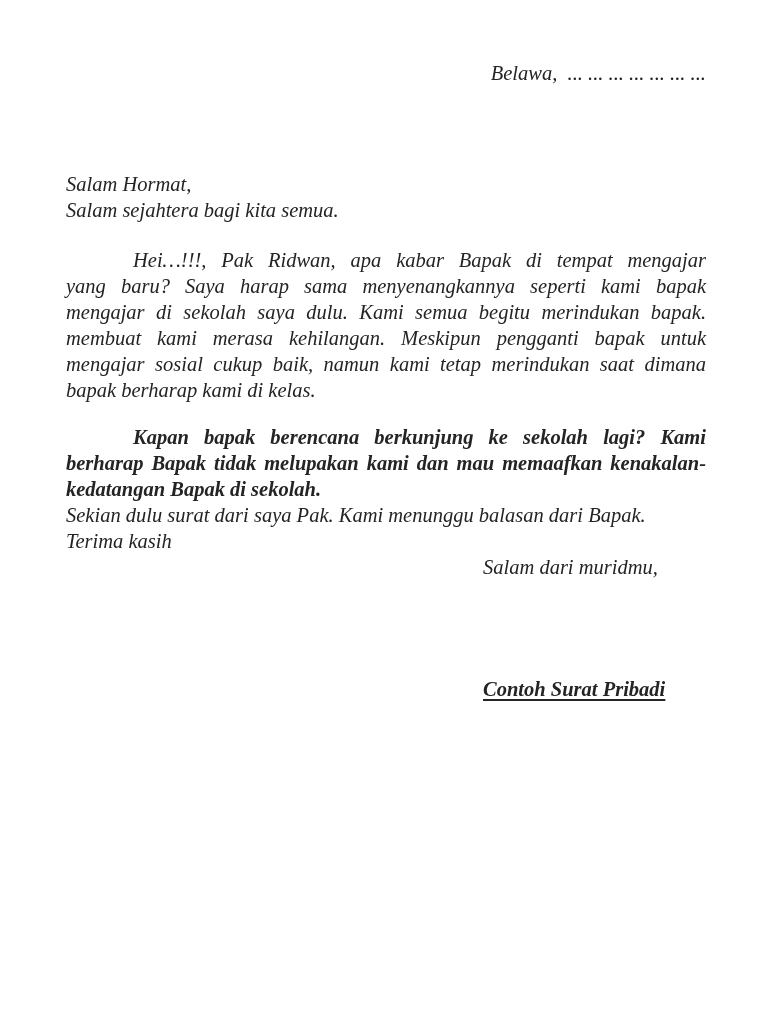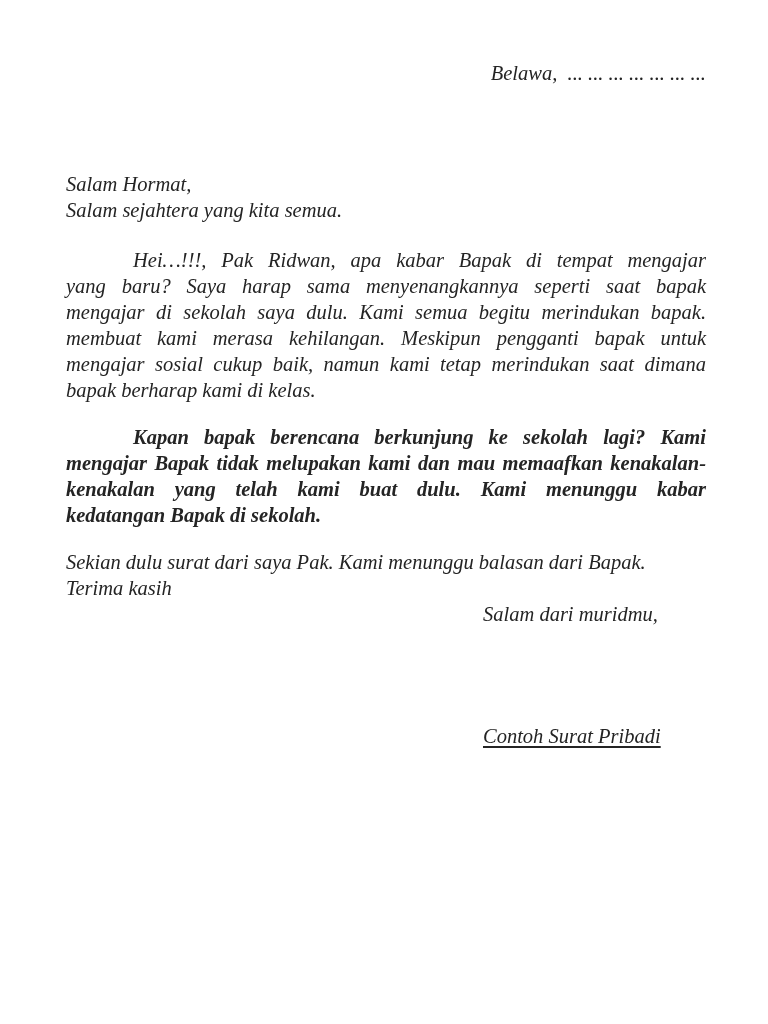--- a/index.html
+++ b/index.html
@@ -23,69 +23,68 @@
   }
   .dateline {
     text-align: right;
   }
   .salutation {
     margin-top: 85px;
   }
   .para { margin: 0; }
   .para-1 { margin-top: 24px; }
   .para-2 { margin-top: 21px; font-weight: bold; }
-  .para-3 { margin-top: 21px; }
+  .para-3 { }
   .line {
     text-align: justify;
   }
   .line.j {
     text-align-last: justify;
   }
   .line.first {
     text-indent: 67px;
   }
   .closing {
     margin-left: 417px;
   }
   .sig-title {
     margin-top: 96px;
     margin-left: 417px;
   }
   .sig-title span {
-    font-weight: normal;
+    font-weight: bold;
     text-decoration: underline;
     text-decoration-thickness: 2px;
     text-underline-offset: 3px;
   }
 </style>
 </head>
 <body>
 
 <div class="page">
 
   <div class="dateline">Belawa, &nbsp;... ... ... ... ... ... ...</div>
 
   <div class="salutation">
     <div class="line">Salam Hormat,</div>
-    <div class="line">Salam sejahtera yang kita semua.</div>
+    <div class="line">Salam sejahtera bagi kita semua.</div>
   </div>
 
   <div class="para para-1">
     <div class="line j first">Hei…!!!, Pak Ridwan, apa kabar Bapak di tempat mengajar</div>
-    <div class="line j">yang baru? Saya harap sama menyenangkannya seperti saat bapak</div>
+    <div class="line j">yang baru? Saya harap sama menyenangkannya seperti kami bapak</div>
     <div class="line j">mengajar di sekolah saya dulu. Kami semua begitu merindukan bapak.</div>
     <div class="line j">membuat kami merasa kehilangan. Meskipun pengganti bapak untuk</div>
     <div class="line j">mengajar sosial cukup baik, namun kami tetap merindukan saat dimana</div>
     <div class="line">bapak berharap kami di kelas.</div>
   </div>
 
   <div class="para para-2">
     <div class="line j first">Kapan bapak berencana berkunjung ke sekolah lagi? Kami</div>
-    <div class="line j">mengajar Bapak tidak melupakan kami dan mau memaafkan kenakalan-</div>
-    <div class="line j">kenakalan yang telah kami buat dulu. Kami menunggu kabar</div>
+    <div class="line j">berharap Bapak tidak melupakan kami dan mau memaafkan kenakalan-</div>
     <div class="line">kedatangan Bapak di sekolah.</div>
   </div>
 
   <div class="para para-3">
     <div class="line">Sekian dulu surat dari saya Pak. Kami menunggu balasan dari Bapak.</div>
     <div class="line">Terima kasih</div>
   </div>
 
   <div class="closing">Salam dari muridmu,</div>
 

